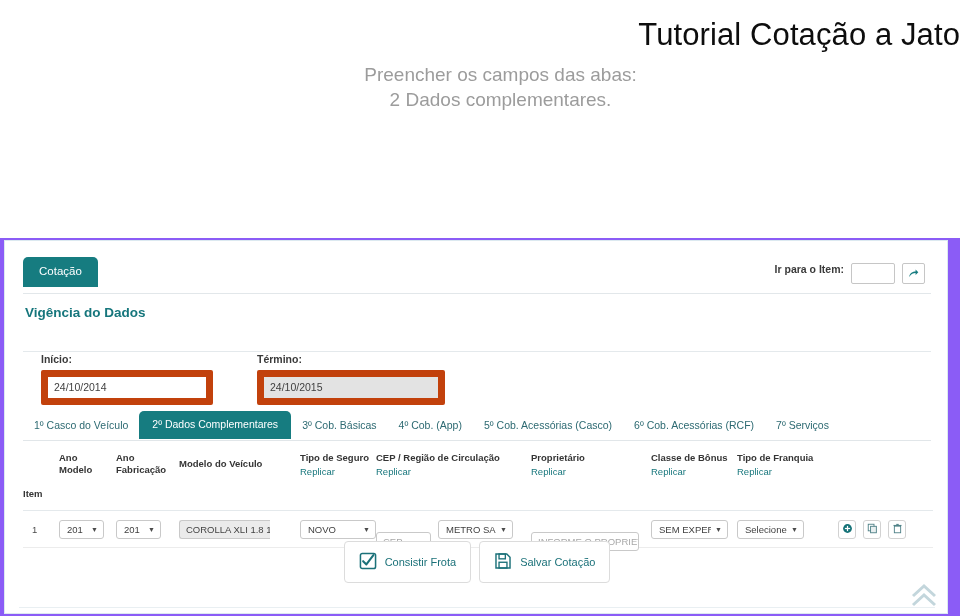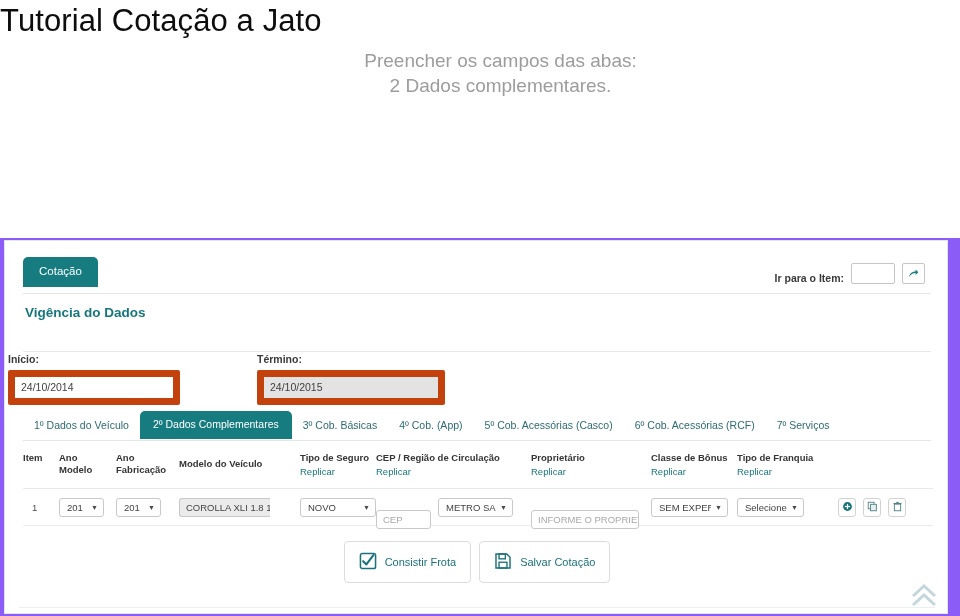--- a/index.html
+++ b/index.html
@@ -6,26 +6,26 @@
   body{
     width:960px;height:616px;
     background:#ffffff;
     font-family:"Liberation Sans", sans-serif;
     overflow:hidden;
     position:relative;
   }
 
   
   .slide-title{
-    text-align:left;
+    text-align:right;
     font-size:31px;
     color:#0d0d0d;
     font-weight:400;
     margin:0;
-    padding-top:2px;
+    padding-top:16px;
     letter-spacing:0.1px;
     line-height:38px;
   }
   .subtitle-block{
     text-align:center;
     color:#9c9c9c;
     font-size:19px;
     line-height:25px;
     font-weight:400;
     padding-top:8px;
@@ -60,21 +60,21 @@
     border-radius:5px 5px 0 0;
     line-height:13px;
   }
   .top-tab-rule{
     position:absolute;left:18px;top:52px;width:908px;height:1px;background:#e2e7ea;
   }
 
   
   .goto-wrap{
     position:absolute;right:22px;top:22px;
-    display:flex;align-items:flex-end;gap:7px;
+    display:flex;align-items:flex-start;gap:7px;
   }
   .goto-label{font-size:10.5px;color:#3a3a3a;font-weight:bold;}
   .goto-input{
     width:38px;height:17px;border:1px solid #c6c6c6;background:#fff;
     border-radius:2px;
   }
   .goto-btn{
     width:21px;height:19px;border:1px solid #c6c6c6;background:#fff;border-radius:2px;
     display:flex;align-items:center;justify-content:center;
   }
@@ -83,21 +83,21 @@
   .section-head{
     position:absolute;left:20px;top:64px;
     color:#16767c;font-size:13.5px;font-weight:bold;
   }
   .section-rule{
     position:absolute;left:18px;top:110px;width:908px;height:1px;background:#e4e9ec;
   }
 
   
   .date-group{position:absolute;top:112px;}
-  .date-group.inicio{left:3px;}
+  .date-group.inicio{left:36px;}
   .date-group.termino{left:252px;}
   .date-label{font-size:10.5px;font-weight:bold;color:#3a3a3a;margin-bottom:5px;}
   .date-input{
     width:152px;height:17px;
     border:7px solid #c2410c;border-radius:2px;
     font-size:10.5px;color:#3f3f3f;
     padding:2px 0 2px 6px;
     background:#fff;line-height:17px;
   }
   .date-input.disabled{background:#e3e3e3;width:168px;}
@@ -212,34 +212,34 @@
     <div class="date-group inicio">
       <div class="date-label">Início:</div>
       <div class="date-input">24/10/2014</div>
     </div>
     <div class="date-group termino">
       <div class="date-label">Término:</div>
       <div class="date-input disabled">24/10/2015</div>
     </div>
 
     <div class="tabs">
-      <div class="tab">1º Dados do Veículo</div>
+      <div class="tab">1º Casco do Veículo</div>
       <div class="tab active">2º Dados Complementares</div>
       <div class="tab">3º Cob. Básicas</div>
       <div class="tab">4º Cob. (App)</div>
       <div class="tab">5º Cob. Acessórias (Casco)</div>
       <div class="tab">6º Cob. Acessórias (RCF)</div>
       <div class="tab">7º Serviços</div>
     </div>
     <div class="tabs-rule"></div>
 
     <div class="table-area">
 
       <div class="thead">
-        <div class="th" style="width:36px;">
+        <div class="th" style="width:36px;margin-top:36px;">
           <span class="th-sub">Item</span>
         </div>
         <div class="th" style="width:57px;">
           <span class="th-sub">Ano</span>
           <span class="th-sub">Modelo</span>
         </div>
         <div class="th" style="width:63px;">
           <span class="th-sub">Ano</span>
           <span class="th-sub">Fabricação</span>
         </div>

